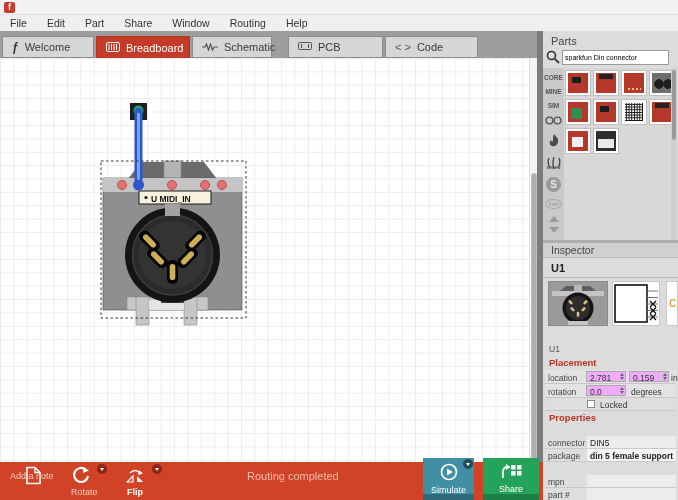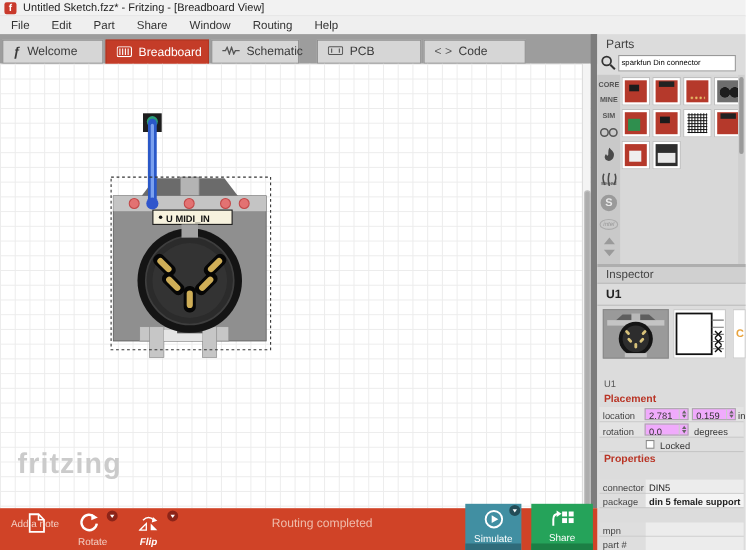--- a/index.html
+++ b/index.html
@@ -101,34 +101,33 @@
 
   .prow { position:absolute; left:2px; width:131px; height:13px; border-bottom:1px solid #c9c9c9; font-size:8.5px; }
   .prow .plbl { position:absolute; left:3px; top:2px; width:39px; color:#444; background:transparent; }
   .prow .pval { position:absolute; left:42px; top:0; width:89px; height:100%; background:#ececec; padding:2px 0 0 3px; color:#222; }
   .prow { background:#dedede; }
   .pval.bold { font-weight:bold; background:#f4f4f4; }
 
   
   .statusbar { position:absolute; left:0; top:462px; width:543px; height:38px; background:#d04327; }
   .sb-label { position:absolute; font-size:9px; color:#f2cdc2; }
-  .sb-flip-label { color:#fff; font-weight:bold;font-style:italic; }
+  .sb-flip-label { color:#fff; font-weight:bold; }
   .caret-badge { position:absolute; width:10px; height:10px; border-radius:50%; background:#8d2418; display:flex; align-items:center; justify-content:center; }
   .caret-badge::after { content:""; width:0; height:0; border-left:2.5px solid transparent; border-right:2.5px solid transparent; border-top:3.5px solid #fff; }
   .routing-status { position:absolute; left:247px; top:8px; font-size:11px; color:#efbcab; }
   .big-btn { position:absolute; top:-4px; height:42px; display:flex; flex-direction:column; align-items:center; padding-top:5px; gap:2px; font-size:9px; color:#fff; }
   .btn-sim { left:423px; width:51px; background:#418fa2; box-shadow:inset 0 -6px 0 #2f6b7a; }
   .btn-share { left:483px; width:56px; background:#25a35a; box-shadow:inset 0 -6px 0 #1c7f45; }
 </style>
 </head>
 <body>
 
 <div class="titlebar">
   <div class="app-icon">f</div>
-  <div class="title-text">Untitled Sketch.fzz* - Fritzing - [Breadboard View]</div>
 </div>
 
 <div class="menubar">
   <span class="menu-item">File</span>
   <span class="menu-item">Edit</span>
   <span class="menu-item">Part</span>
   <span class="menu-item">Share</span>
   <span class="menu-item">Window</span>
   <span class="menu-item">Routing</span>
   <span class="menu-item">Help</span>
@@ -237,21 +236,20 @@
       <rect x="35" y="8" width="17" height="17" fill="#1e1e1e"></rect>
       <circle cx="43.5" cy="15.5" r="5" fill="#2b9d79"></circle>
       <line x1="43.5" y1="17" x2="43.5" y2="89" stroke="#2a58c8" stroke-width="8" stroke-linecap="round"></line>
       <line x1="43.5" y1="19" x2="43.5" y2="87" stroke="#7aa0ee" stroke-width="3" stroke-linecap="round"></line>
       <circle cx="43.5" cy="90" r="5.5" fill="#2f55cc"></circle>
     </g>
 
     <rect x="6" y="66" width="145" height="157" fill="none" stroke="#333" stroke-width="1" stroke-dasharray="2.5,2.5"></rect>
   </svg>
 
-  <div class="watermark">fritzing</div>
   <div class="canvas-vscroll">
       <div class="thumb"></div>
     </div>
 </div>
 
 <div class="vsplit"></div>
 
 <div class="rightpanel">
 
   <div class="parts-title">Parts</div>

